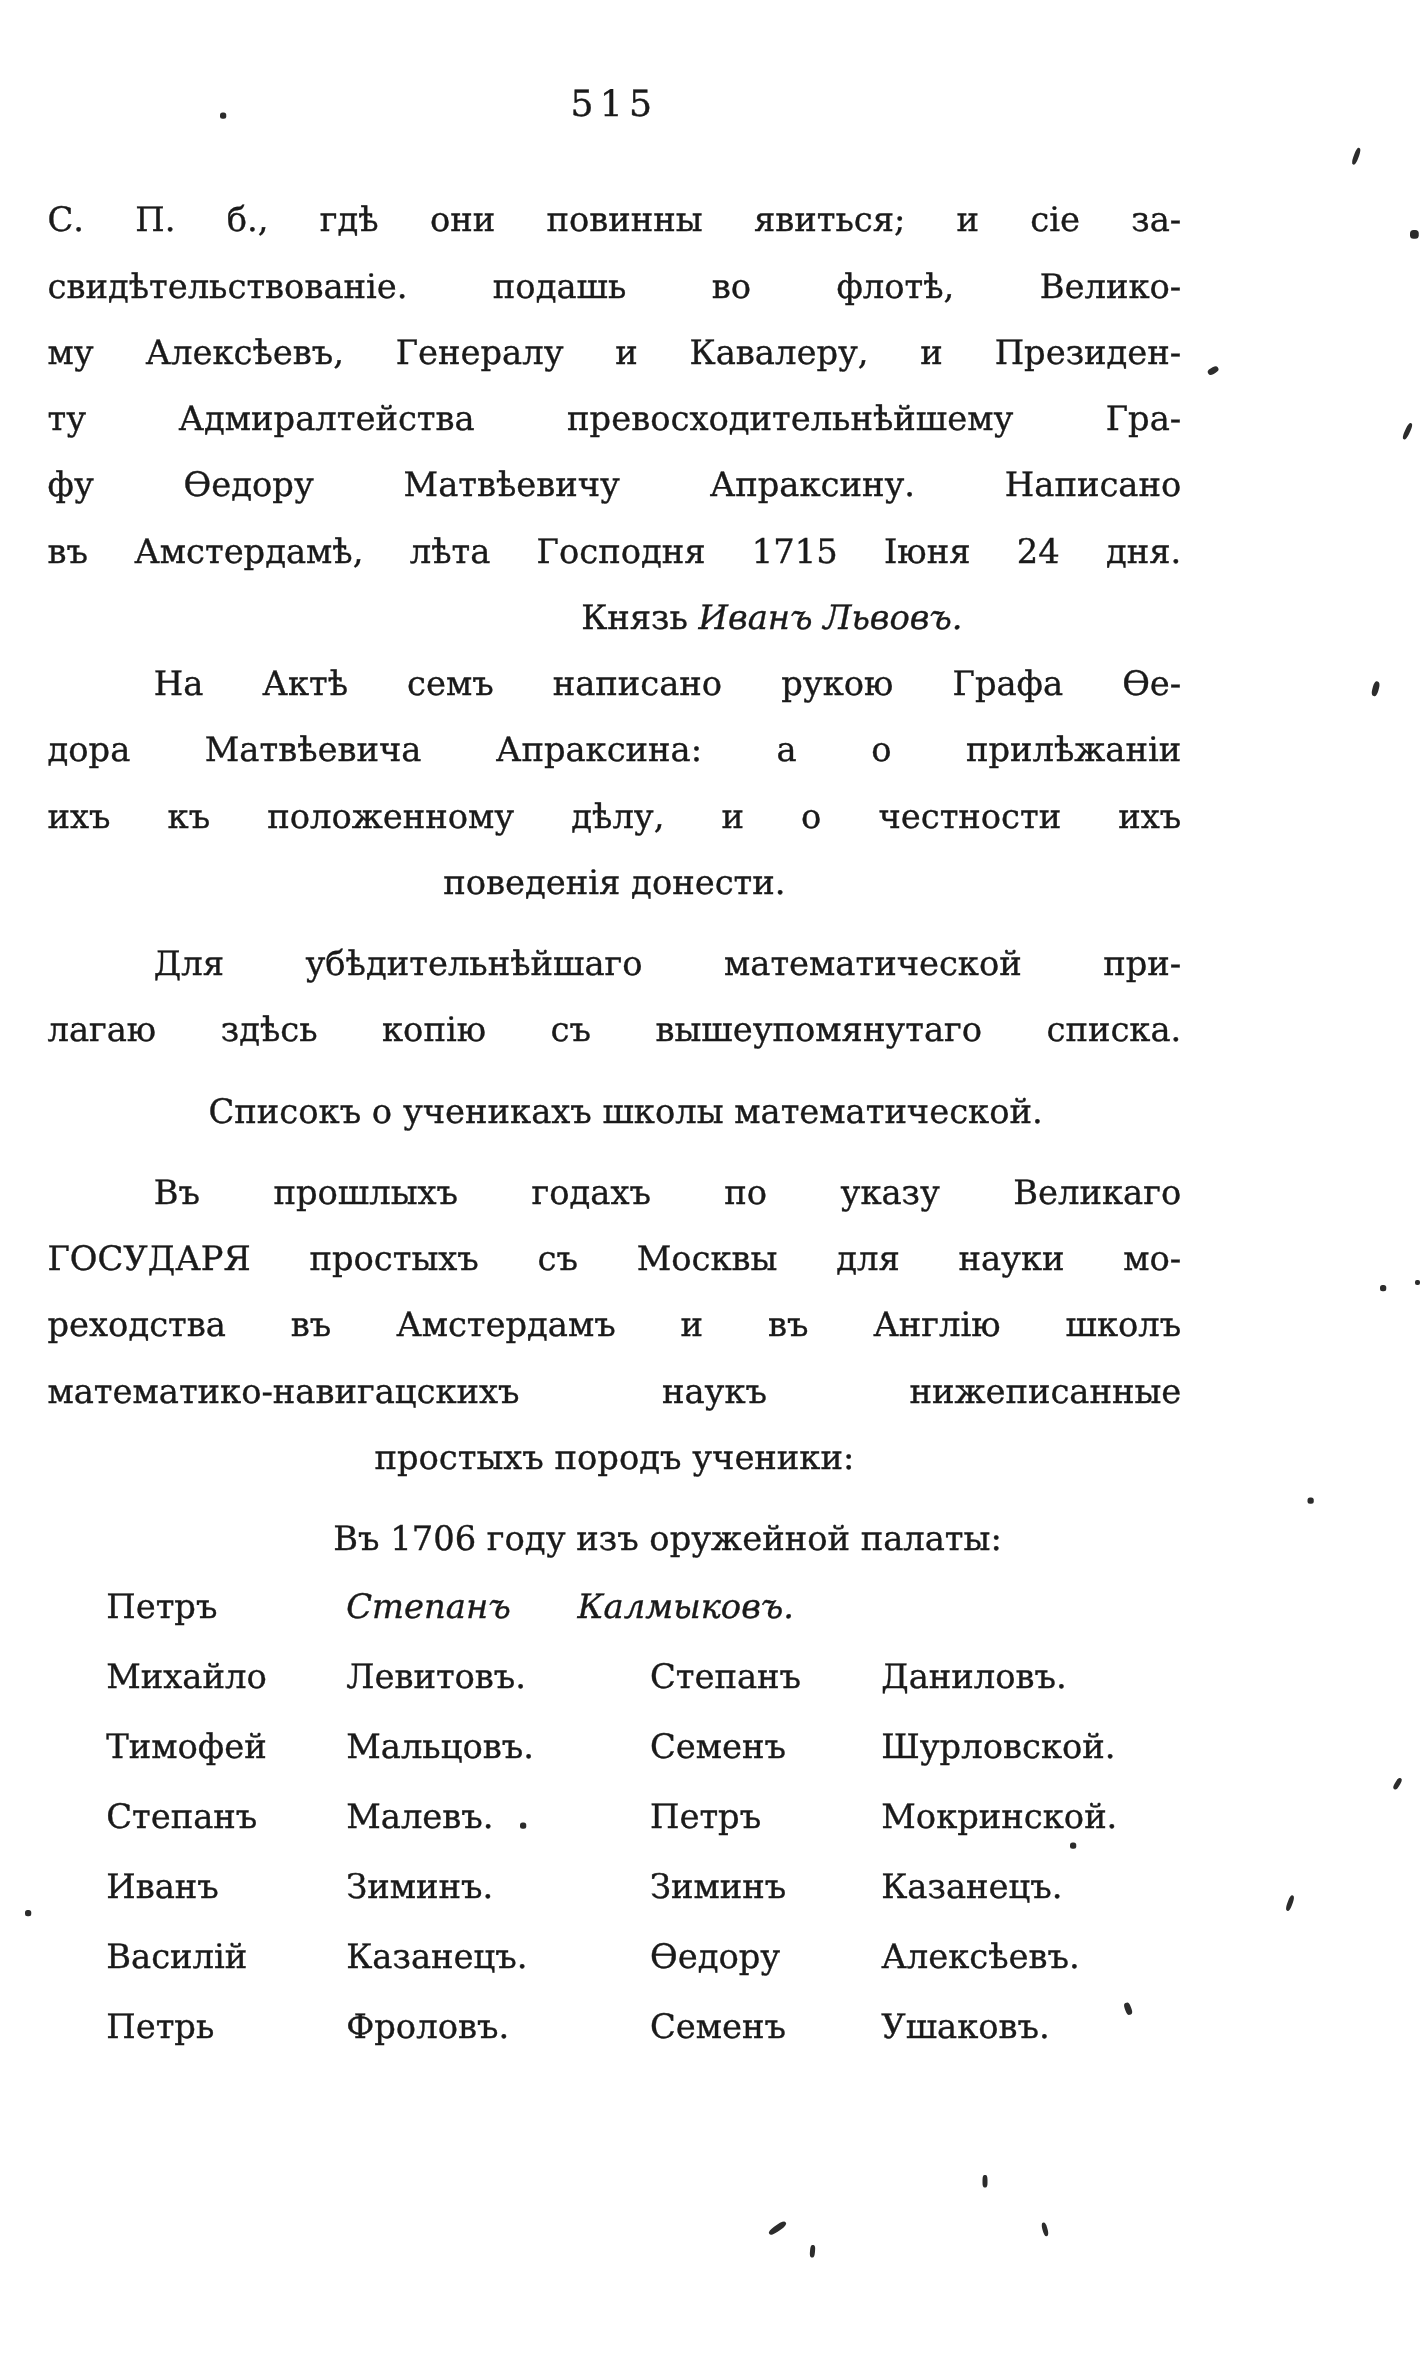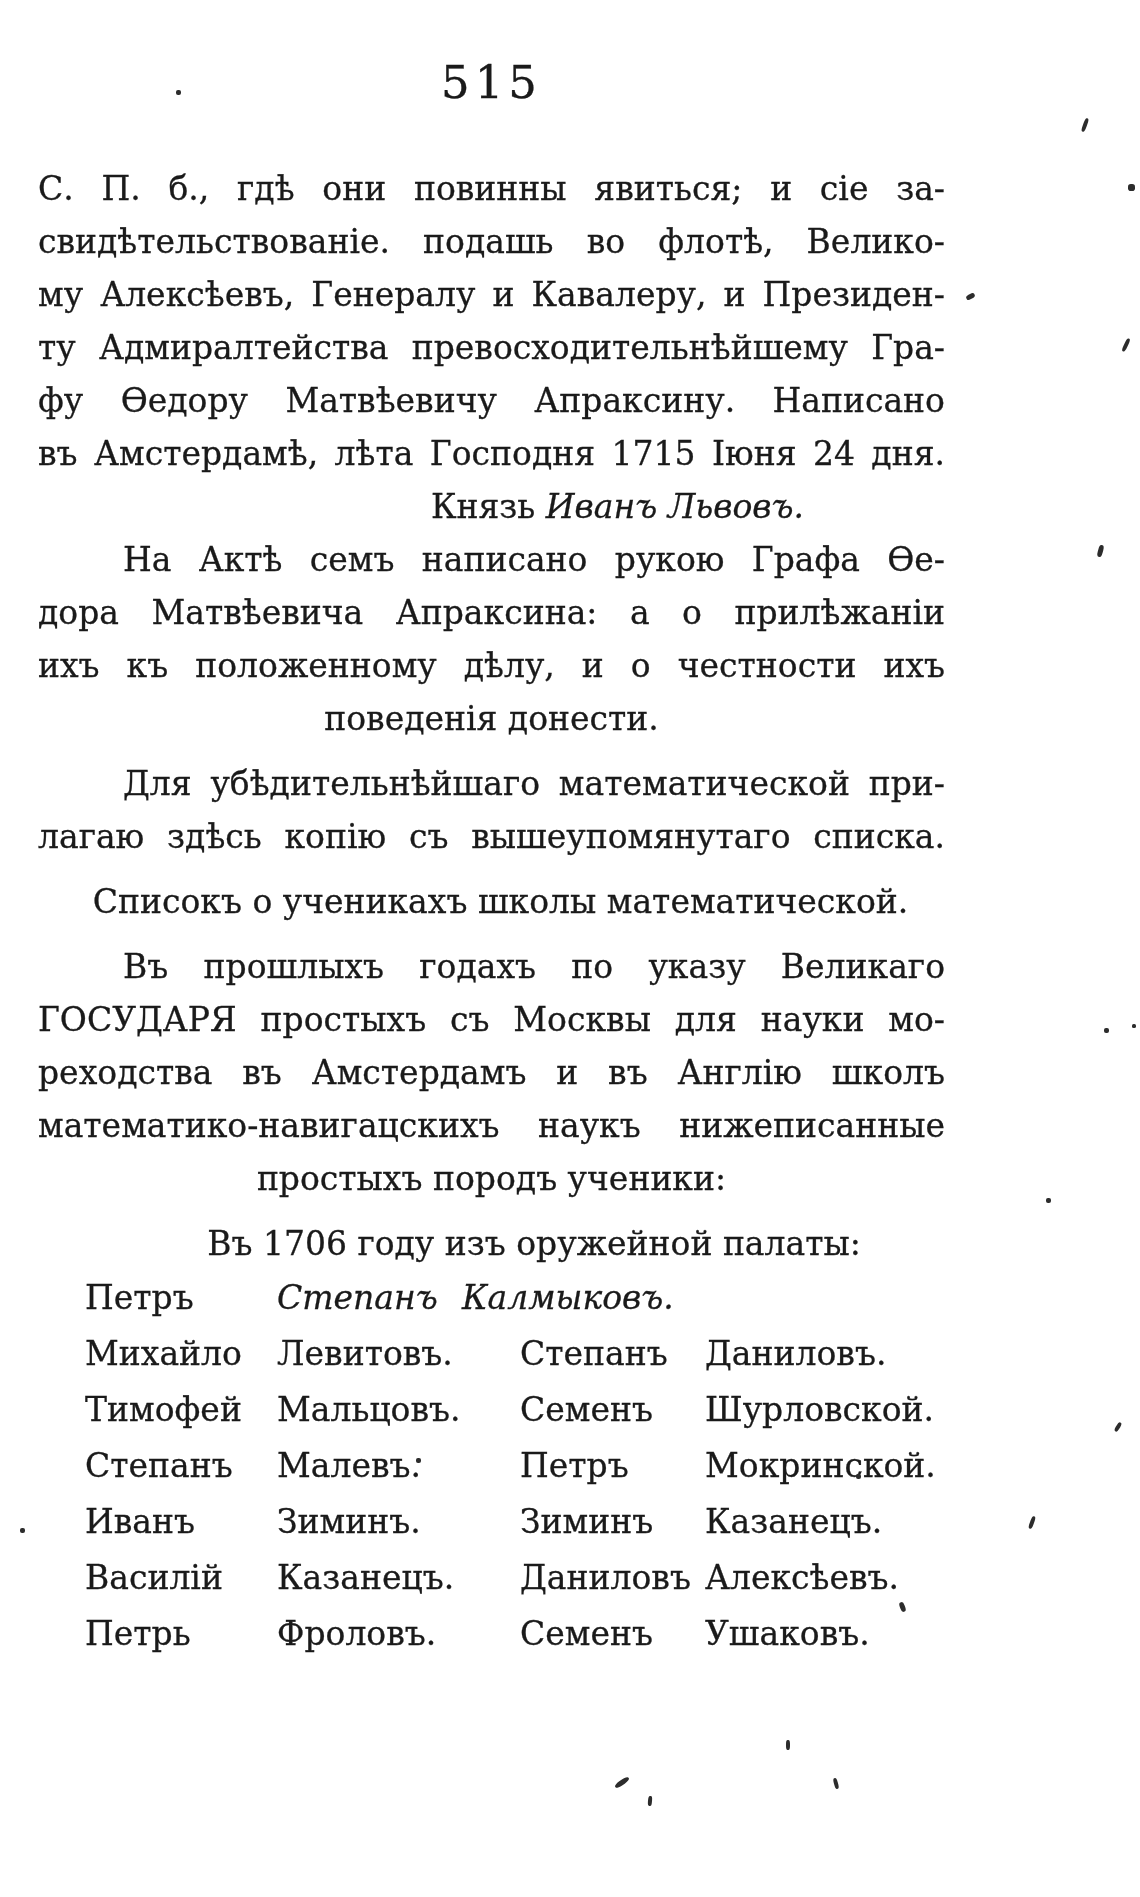--- a/index.html
+++ b/index.html
@@ -12,30 +12,30 @@
     color: #1a1a1a;
     overflow: hidden;
     -webkit-text-stroke: 0.3px #1a1a1a;
   }
   .pagenum {
     position: absolute;
     top: 58px;
     left: 38px;
     width: 907px;
     text-align: center;
-    font-size: 45px;
+    font-size: 29px;
     letter-spacing: 5px;
     line-height: 50px;
   }
   .textcol {
     position: absolute;
     left: 38px;
-    top: 162px;
+    top: 150px;
     width: 907px;
-    font-size: 33px;
+    font-size: 27px;
     line-height: 53px;
   }
   .ln { white-space: normal; }
   .jline { text-align: justify; text-align-last: justify; }
   .lline { text-align: center; }
   .indent1 { text-indent: 85px; }
   .indent-sm { text-indent: 18px; }
   .gap { margin-top: 12px; }
   .center-line { text-indent: 252px; }
   .ital { font-style: italic; }
@@ -118,21 +118,21 @@
       <div class="trow">
         <div class="cell-f1">Иванъ</div>
         <div class="cell-l1">Зиминъ.</div>
         <div class="cell-f2">Зиминъ</div>
         <div class="cell-l2">Казанецъ.</div>
       </div>
 
       <div class="trow">
         <div class="cell-f1">Василій</div>
         <div class="cell-l1">Казанецъ.</div>
-        <div class="cell-f2">Даниловъ</div>
+        <div class="cell-f2">Ѳедору</div>
         <div class="cell-l2">Алексѣевъ.</div>
       </div>
 
       <div class="trow">
         <div class="cell-f1">Петрь</div>
         <div class="cell-l1">Фроловъ.</div>
         <div class="cell-f2">Семенъ</div>
         <div class="cell-l2">Ушаковъ.</div>
       </div>
 

